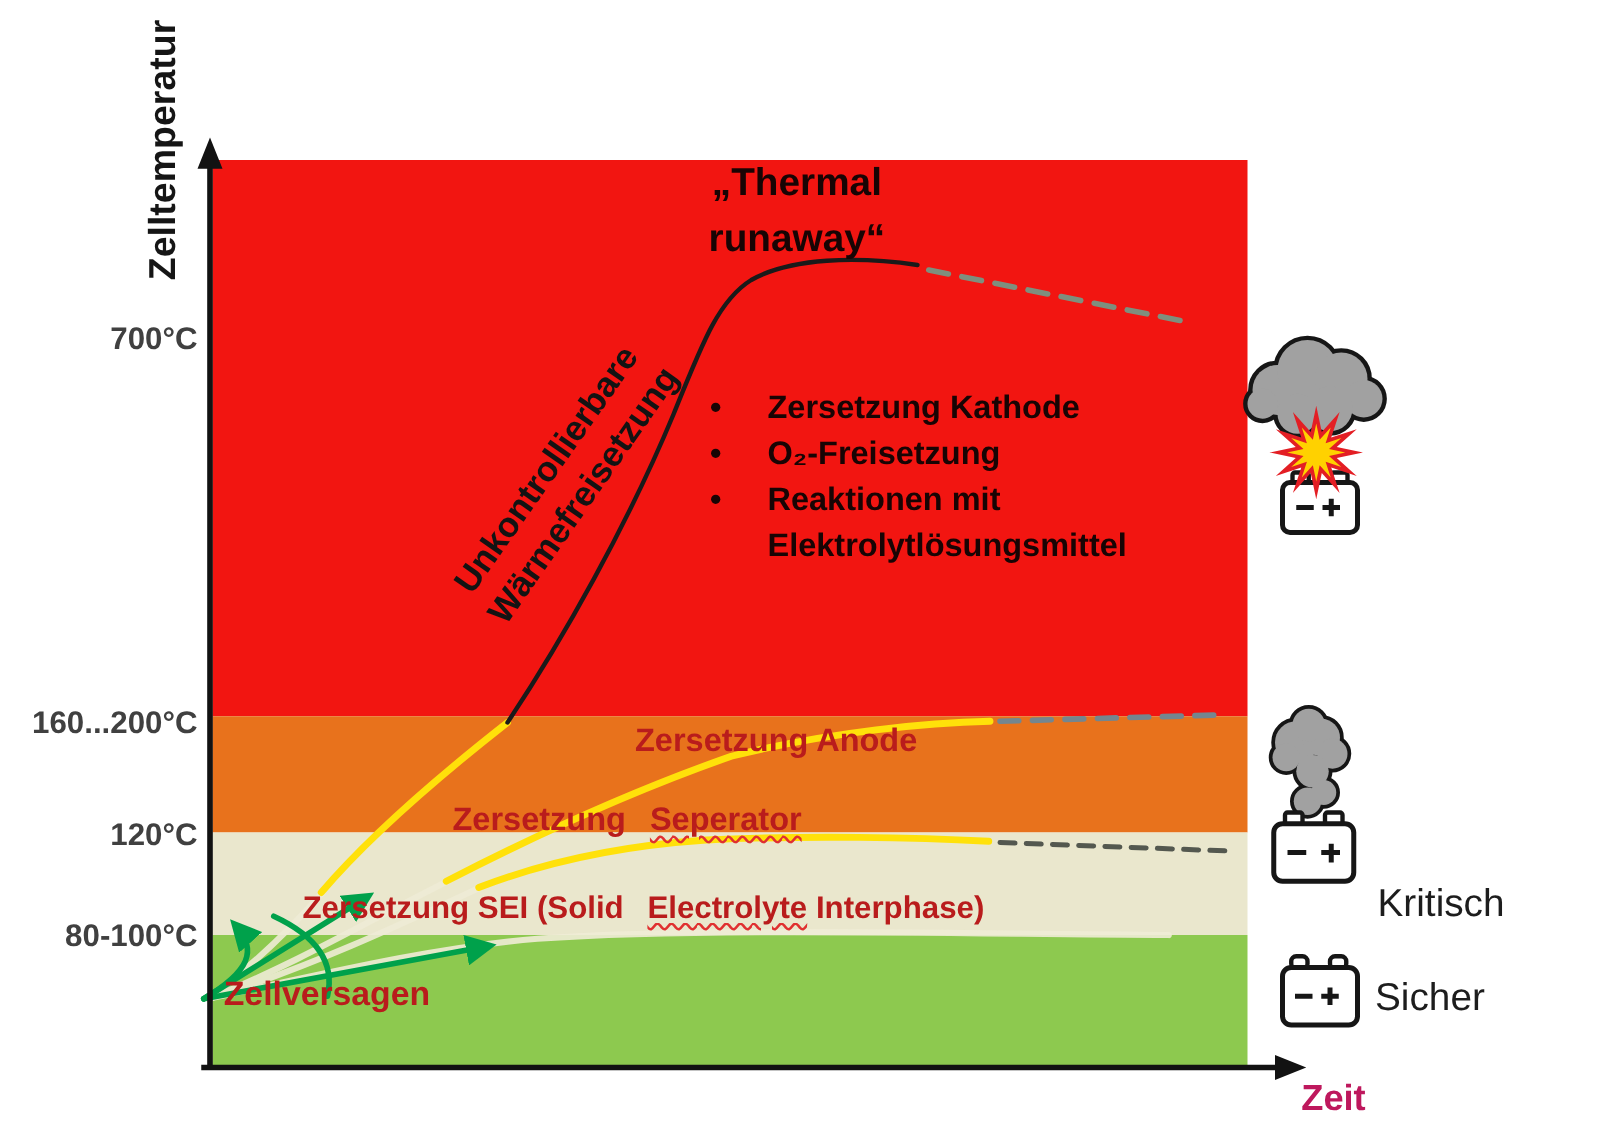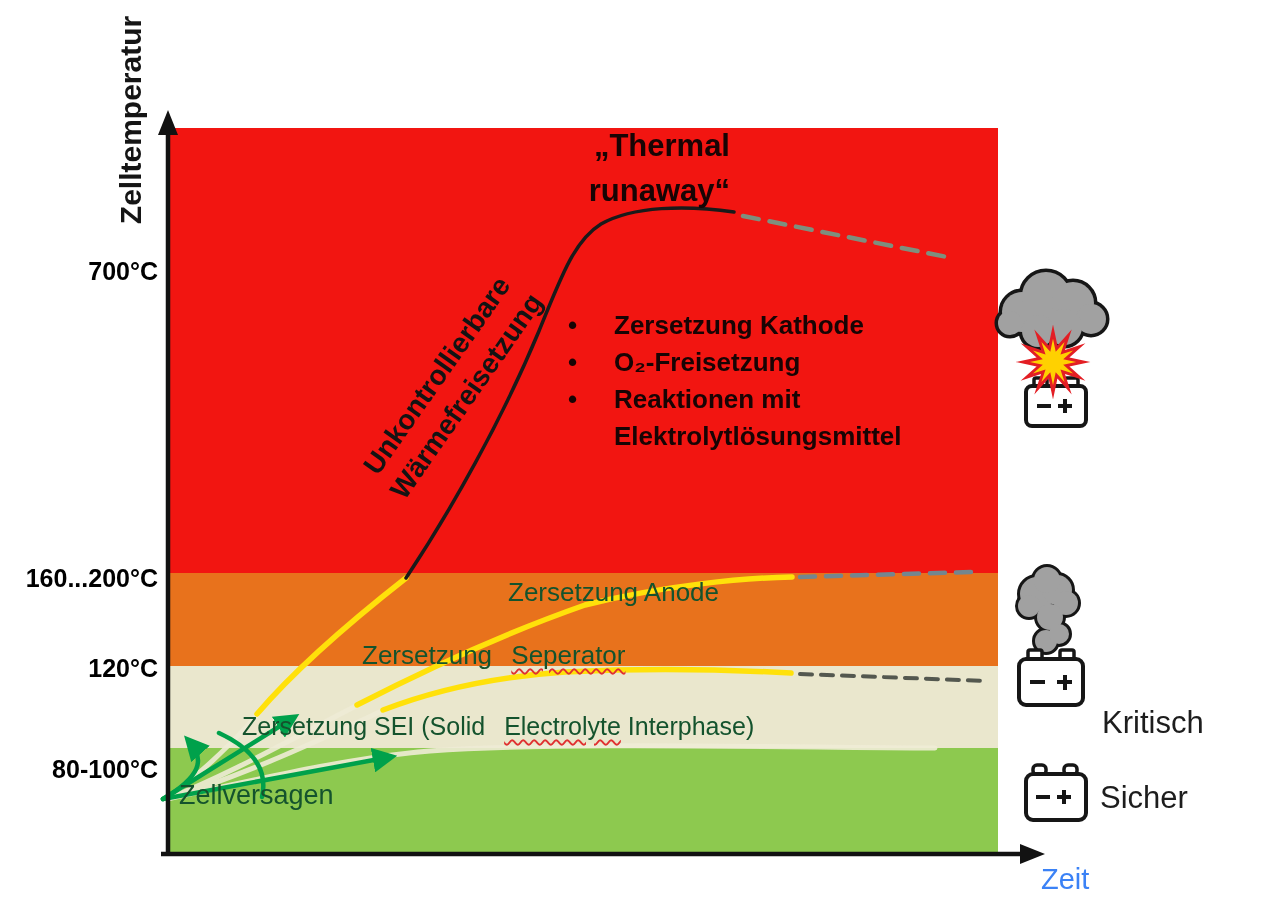--- a/index.html
+++ b/index.html
@@ -2,42 +2,42 @@
 <html><head>
 <meta charset="utf-8">
 <style>
   html,body{margin:0;padding:0;background:#ffffff;}
   .canvas{position:relative;width:1280px;height:909px;background:#fff;overflow:hidden;
           font-family:"Liberation Sans", sans-serif;color:#1a1a1a;}
   .overlay-svg{position:absolute;left:0;top:0;z-index:1;}
   .lbl{position:absolute;z-index:2;white-space:nowrap;}
   .y-axis-label{left:131px;top:120px;transform:translate(-50%,-50%) rotate(-90deg);
                 font-size:30px;font-weight:bold;color:#151515;}
-  .tick{left:0;width:158px;text-align:right;font-size:25px;font-weight:bold;color:#000000;}
-  .tick-700{top:257px;} .tick-160{top:564px;} .tick-120{top:654px;} .tick-80{top:735px;margin-top:20px;}
-  .thermal-title{left:545px;top:123px;width:185px;text-align:right;
+  .tick{left:0;width:158px;text-align:right;font-size:25px;font-weight:bold;color:#404040;}
+  .tick-700{top:257px;} .tick-160{top:564px;} .tick-120{top:654px;} .tick-80{top:735px;}
+  .thermal-title{left:545px;top:123px;width:185px;text-align:center;
                  font-size:31px;font-weight:bold;line-height:45px;color:#180404;}
   .rotated-label{left:317px;top:350px;width:270px;text-align:center;transform:rotate(-55deg);
                  font-size:28px;font-weight:bold;line-height:36px;color:#131313;white-space:nowrap;}
   .bullets{left:562px;top:307px;width:410px;z-index:2;position:absolute;}
   .bullet-item{position:relative;padding-left:52px;font-size:26px;font-weight:bold;
                line-height:37px;color:#180404;white-space:normal;max-width:345px;}
   .bullet-item::before{content:"•";position:absolute;left:6px;top:0;}
-  .curve-label{font-size:26px;font-weight:normal;color:#14532d;}
+  .curve-label{font-size:26px;font-weight:bold;color:#b91c1c;}
   .lbl-anode{left:508px;top:577px;}
   .lbl-seperator{left:362px;top:640px;}
   .lbl-sei{left:242px;top:712px;font-size:25px;}
   .lbl-zellversagen{left:179px;top:780px;font-size:27px;}
   .wavy{text-decoration-line:underline;text-decoration-style:wavy;text-decoration-color:#e03030;
         text-decoration-thickness:2px;text-underline-offset:4px;margin-left:12px;}
   .legend-label{font-size:31px;color:#1d1d1d;}
   .lbl-havariefall{left:1100px;top:388px;font-size:32px;}
   .lbl-kritisch{left:1102px;top:673px;margin-top:32px;}
   .lbl-sicher{left:1100px;top:780px;}
-  .x-axis-label{left:1041px;top:863px;font-size:29px;font-weight:normal;color:#3b82f6;}
+  .x-axis-label{left:1041px;top:863px;font-size:29px;font-weight:bold;color:#be185d;}
 </style>
 </head>
 <body>
 
 <div class="canvas">
 
   <svg class="overlay-svg" width="1280" height="909" viewBox="0 0 1280 909">
     <defs>
       <marker id="ah" viewBox="0 0 10 10" refX="7" refY="5" markerWidth="5.5" markerHeight="5.5" orient="auto-start-reverse">
         <path d="M0,0 L10,5 L0,10 z" fill="#00A14B"></path>

